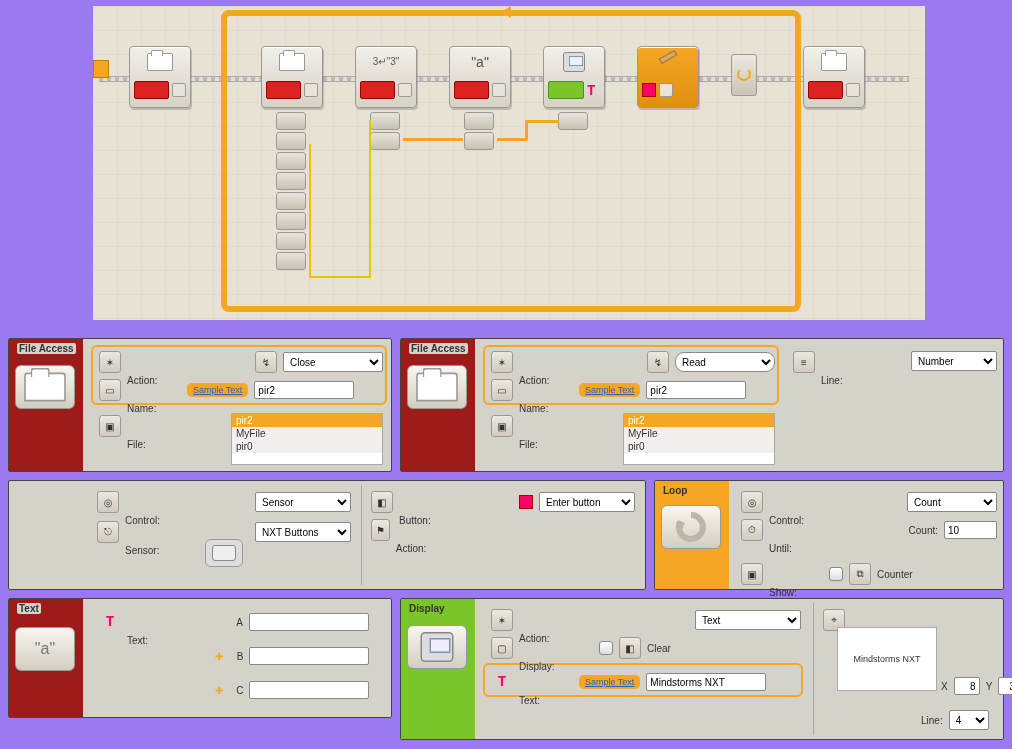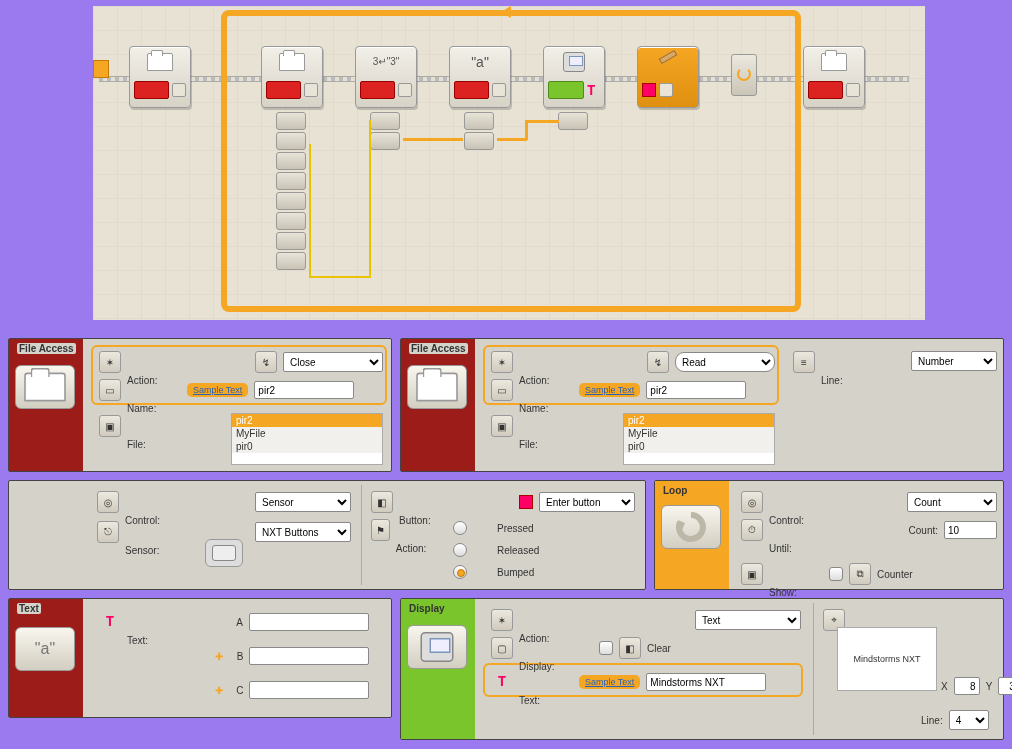--- a/index.html
+++ b/index.html
@@ -266,37 +266,20 @@
   <div class="field-row" style="left:362px; top:8px; width:264px;">
      <span class="glyph">◧</span>
      <span class="lbl">Button:</span>
      <span style="width:14px;height:14px;background:#f06;border:1px solid #a00;margin-left:auto;"></span>
      <select style="width:96px;"><option>Enter button</option></select>
   </div>
   <div class="field-row" style="left:362px; top:36px; width:70px;">
      <span class="glyph">⚑</span>
      <span class="lbl">Action:</span>
   </div>
-  <div style="position:absolute; left:444px; top:36px; font-size:10px;">
-     <div style="height:22px;display:flex;align-items:center;gap:6px;">
-        <span class="radio"></span>
-        <span class="glyph" style="width:18px;height:16px;"></span>
-        <span>Pressed</span>
-      </div>
-     <div style="height:22px;display:flex;align-items:center;gap:6px;">
-        <span class="radio"></span>
-        <span class="glyph" style="width:18px;height:16px;"></span>
-        <span>Released</span>
-      </div>
-     <div style="height:22px;display:flex;align-items:center;gap:6px;">
-        <span class="radio on"></span>
-        <span class="glyph" style="width:18px;height:16px;"></span>
-        <span>Bumped</span>
-      </div>
-  </div>
 </div>
 
 <div class="panel" style="left:654px; top:480px; width:350px; height:110px;">
   <div class="side-bar orange">
      <span class="title">Loop</span>
      <div class="big-icon" style="top:24px;">
         <svg width="34" height="34" viewBox="0 0 34 34">
           <path d="M17 5a12 12 0 1 1-11 7" fill="none" stroke="#bcb7a7" stroke-width="6"></path>
           <path d="M4 10l7 3-3 7z" fill="#bcb7a7"></path>
         </svg>

